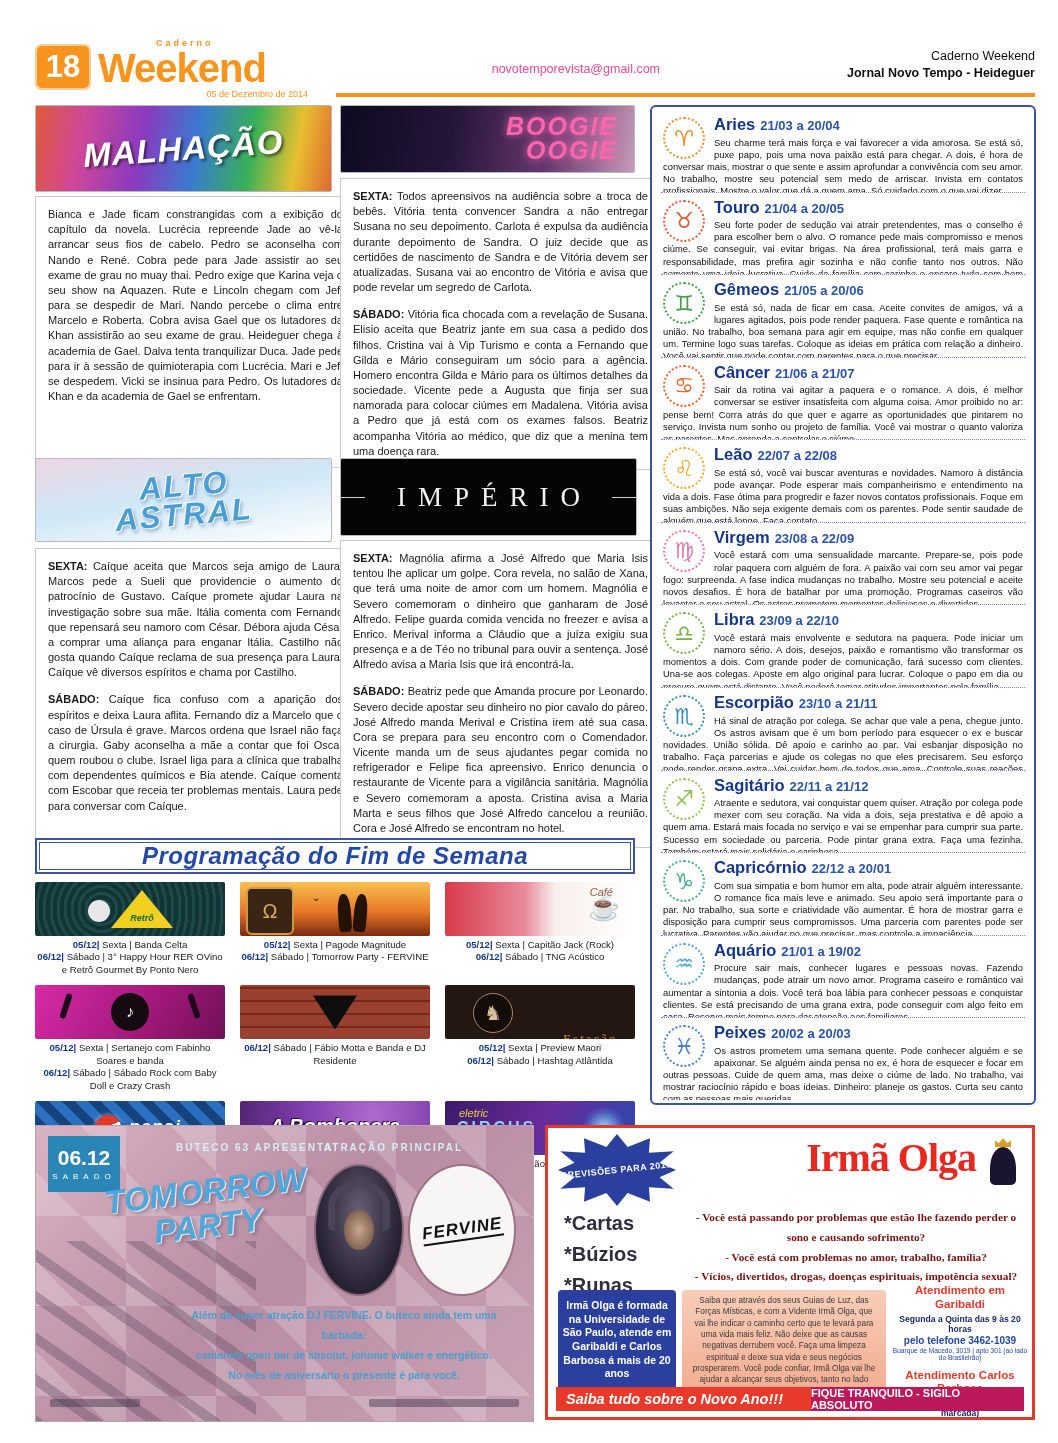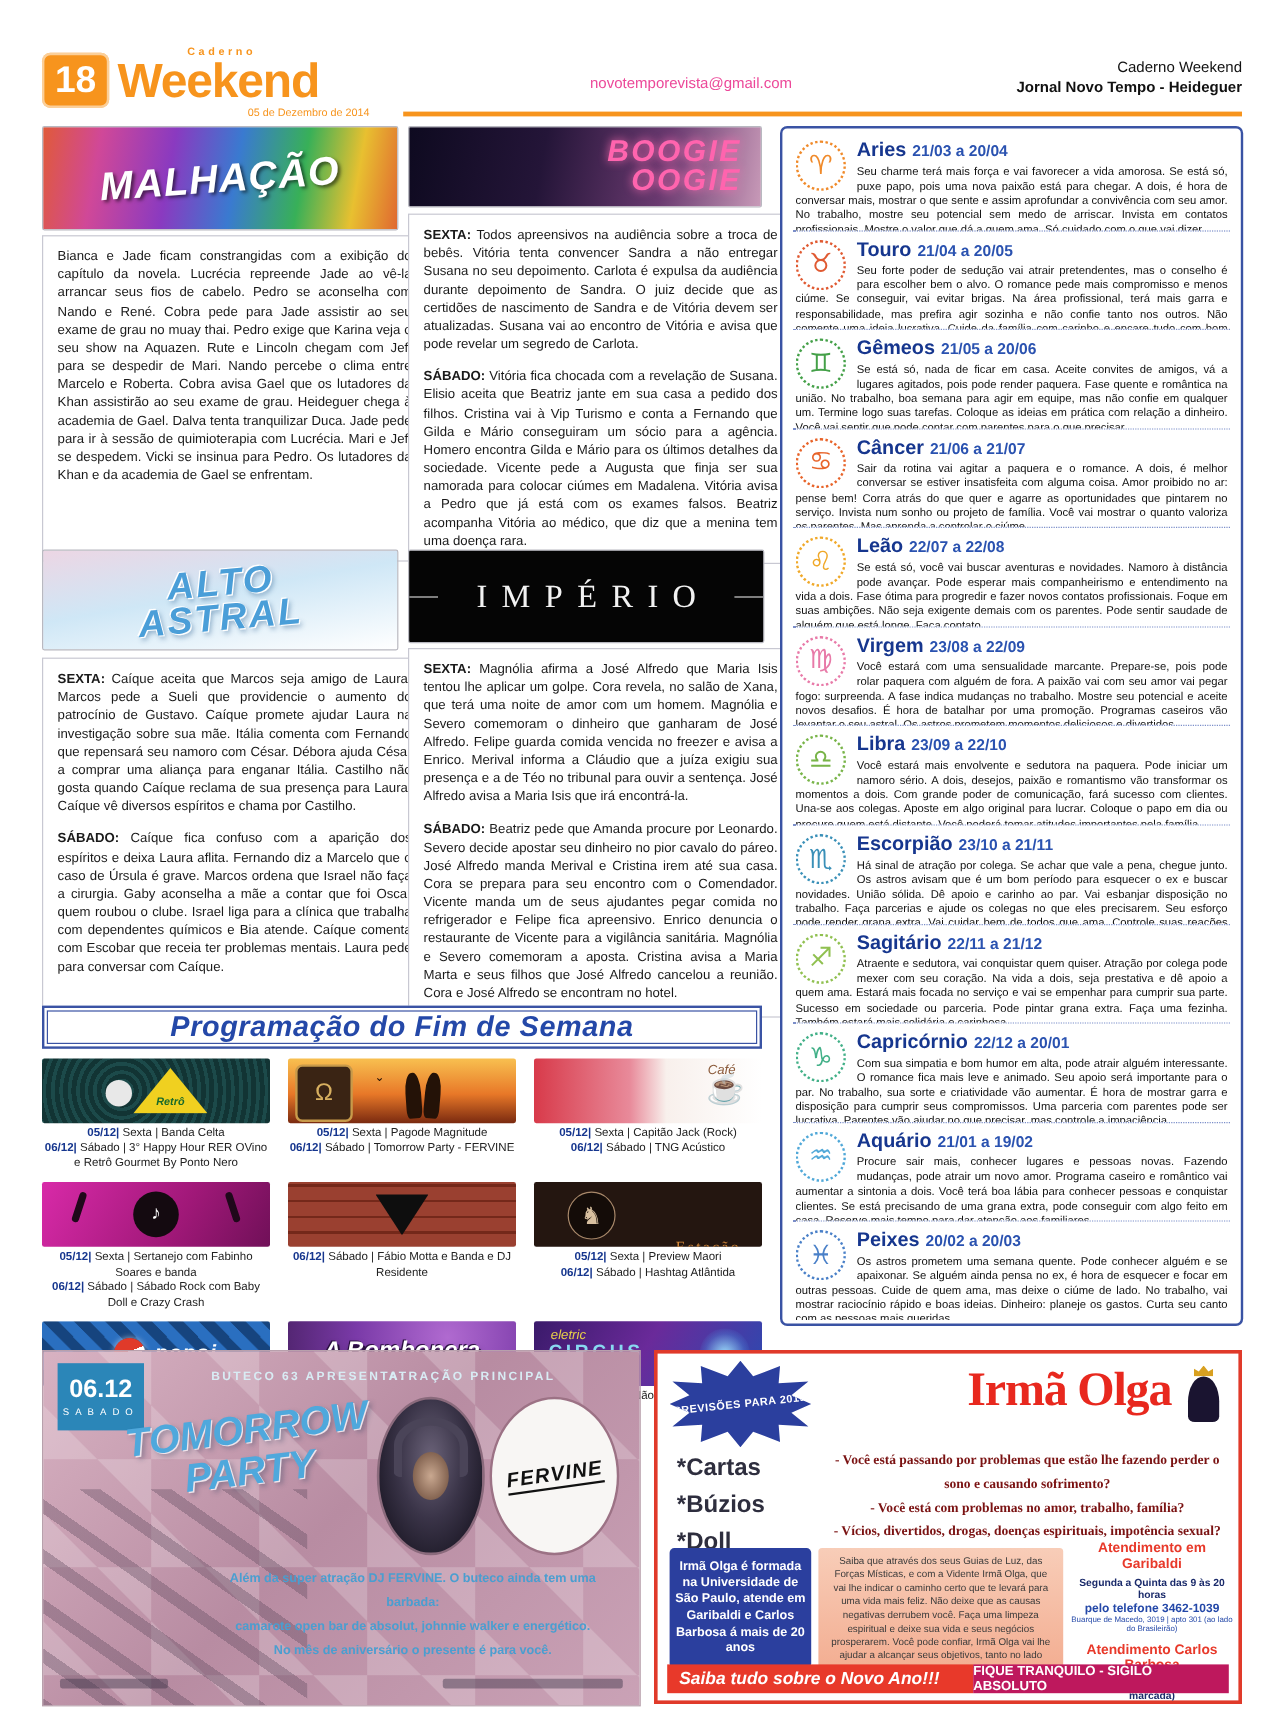--- a/index.html
+++ b/index.html
@@ -467,21 +467,21 @@
     <span>Previsões para 2015</span>
   </div>
   <div class="olga-title">Irmã Olga</div>
   <div class="olga-saint">
     <span class="crown"></span>
     <span class="body"></span>
   </div>
   <div class="olga-services">
     <div>*Cartas</div>
     <div>*Búzios</div>
-    <div>*Doll</div>
+    <div>*Runas</div>
   </div>
   <div class="olga-questions">
     <div>- Você está passando por problemas que estão lhe fazendo perder o sono e causando sofrimento?</div>
     <div>- Você está com problemas no amor, trabalho, família?</div>
     <div>- Vícios, divertidos, drogas, doenças espirituais, impotência sexual?</div>
   </div>
   <div class="olga-bluebox">
     <span>Irmã Olga é formada na Universidade de São Paulo, atende em Garibaldi e Carlos Barbosa á mais de 20 anos</span>
   </div>
   <div class="olga-peach">Saiba que através dos seus Guias de Luz, das Forças Místicas, e com a Vidente Irmã Olga, que vai lhe indicar o caminho certo que te levará para uma vida mais feliz. Não deixe que as causas negativas derrubem você. Faça uma limpeza espiritual e deixe sua vida e seus negócios prosperarem. Você pode confiar, Irmã Olga vai lhe ajudar a alcançar seus objetivos, tanto no lado afetivo quanto nos negócios. Consultas e trabalhos com seriedade e segurança.</div>

